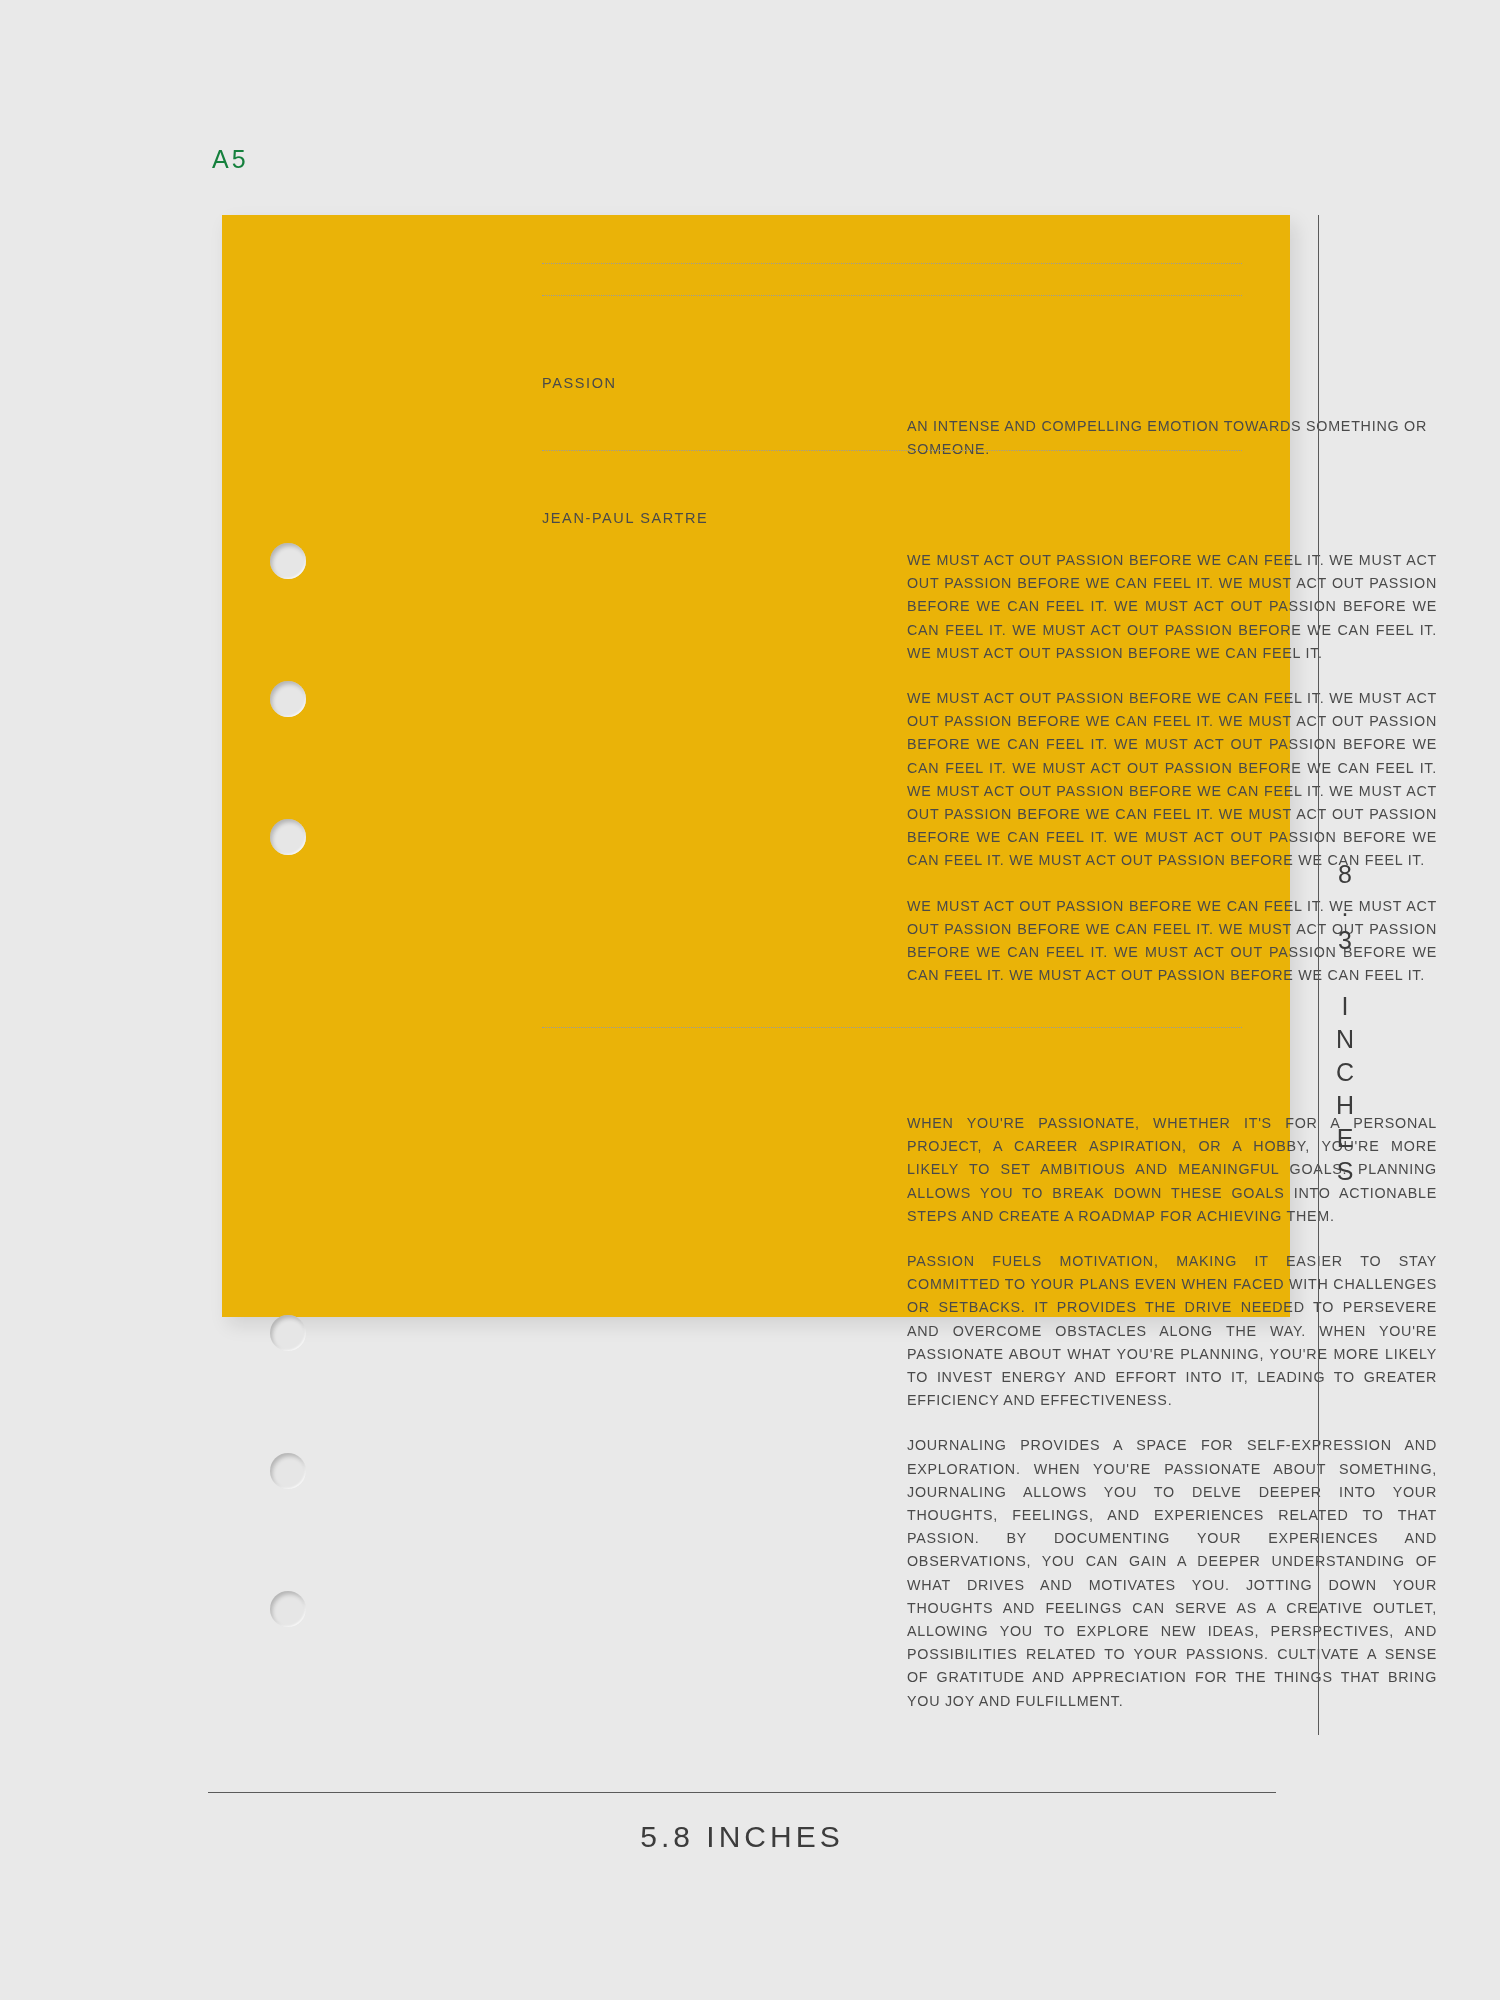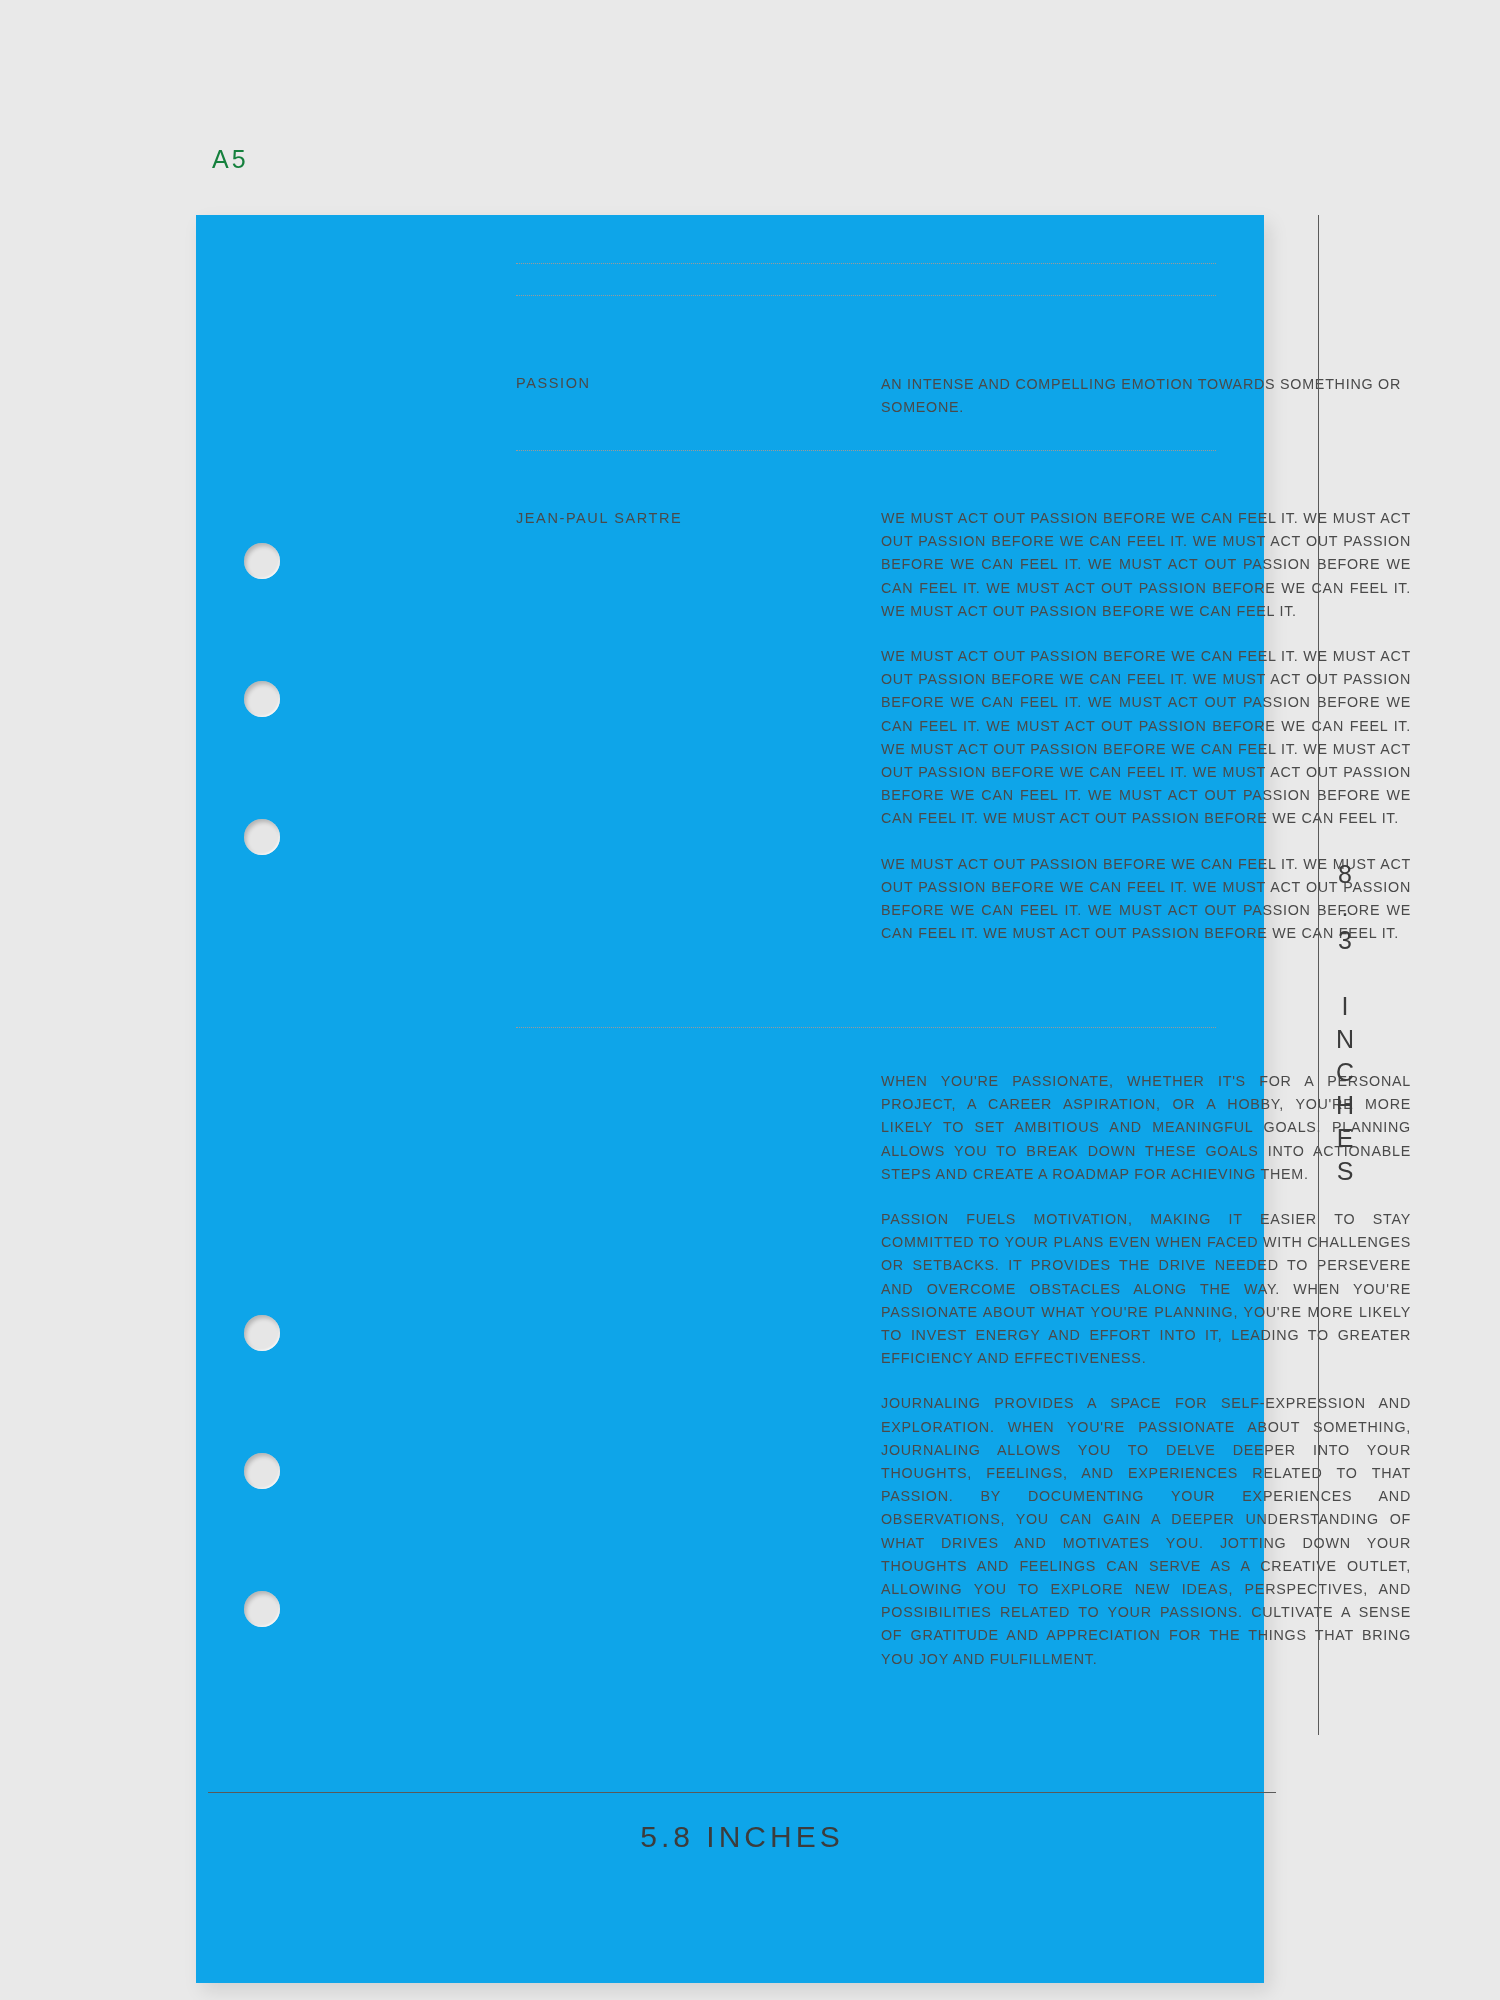--- a/index.html
+++ b/index.html
@@ -22,25 +22,25 @@
     left: 212px;
     top: 145px;
     font-size: 25px;
     letter-spacing: 3px;
     color: #15803d;
   }
 
   
   .sheet {
     position: absolute;
-    left: 196px;
+    left: 222px;
     top: 215px;
     width: 1068px;
-    height: 1768px;
-    background: #0ea5e9;
+    height: 1102px;
+    background: #eab308;
     box-shadow: 6px 8px 18px rgba(0,0,0,0.10);
   }
 
   
   .hole {
     position: absolute;
     width: 36px;
     height: 36px;
     border-radius: 50%;
     background: #e6e6e6;
@@ -69,20 +69,21 @@
   
   .col-text {
     position: absolute;
     left: 685px;
     width: 530px;
     font-size: 14.3px;
     line-height: 23.2px;
     letter-spacing: 0.75px;
     color: #4a4a4a;
     text-align: justify;
+    margin-top: 42px;
   }
   .col-text p {
     margin: 0 0 22px 0;
   }
   .col-text p:last-child { margin-bottom: 0; }
   .col-text.left-align { text-align: left; }
 
   
   .vline {
     position: absolute;

